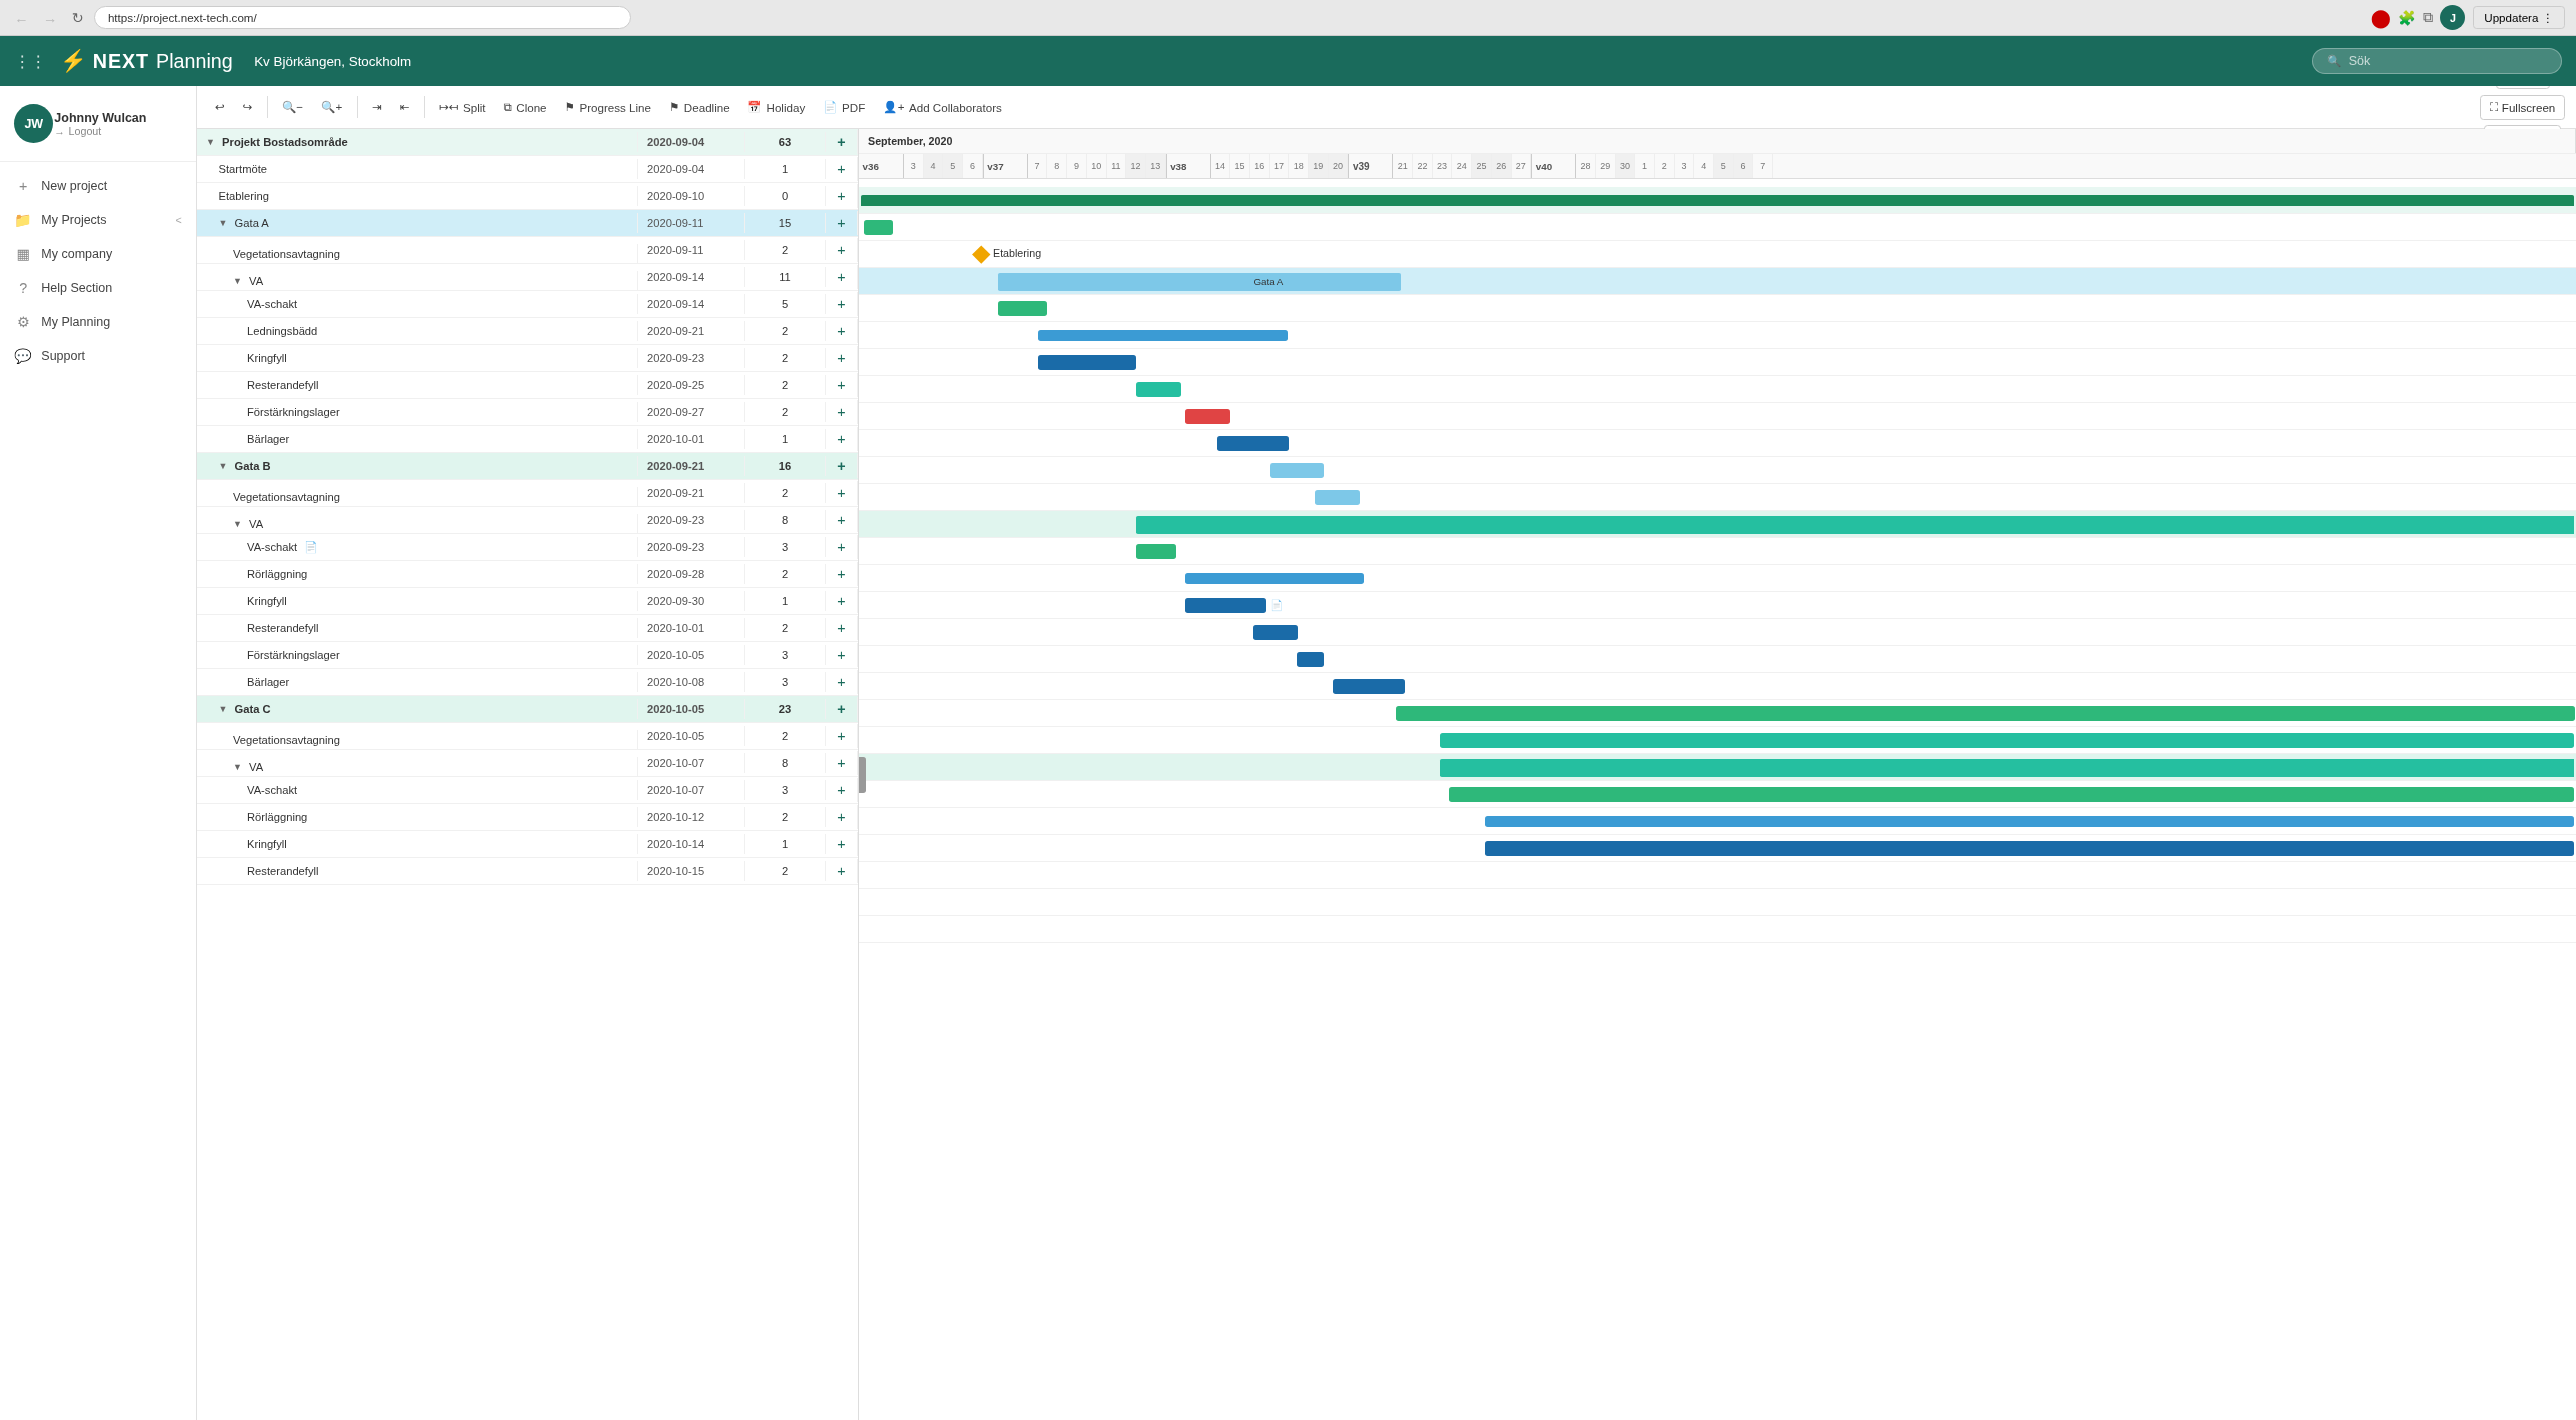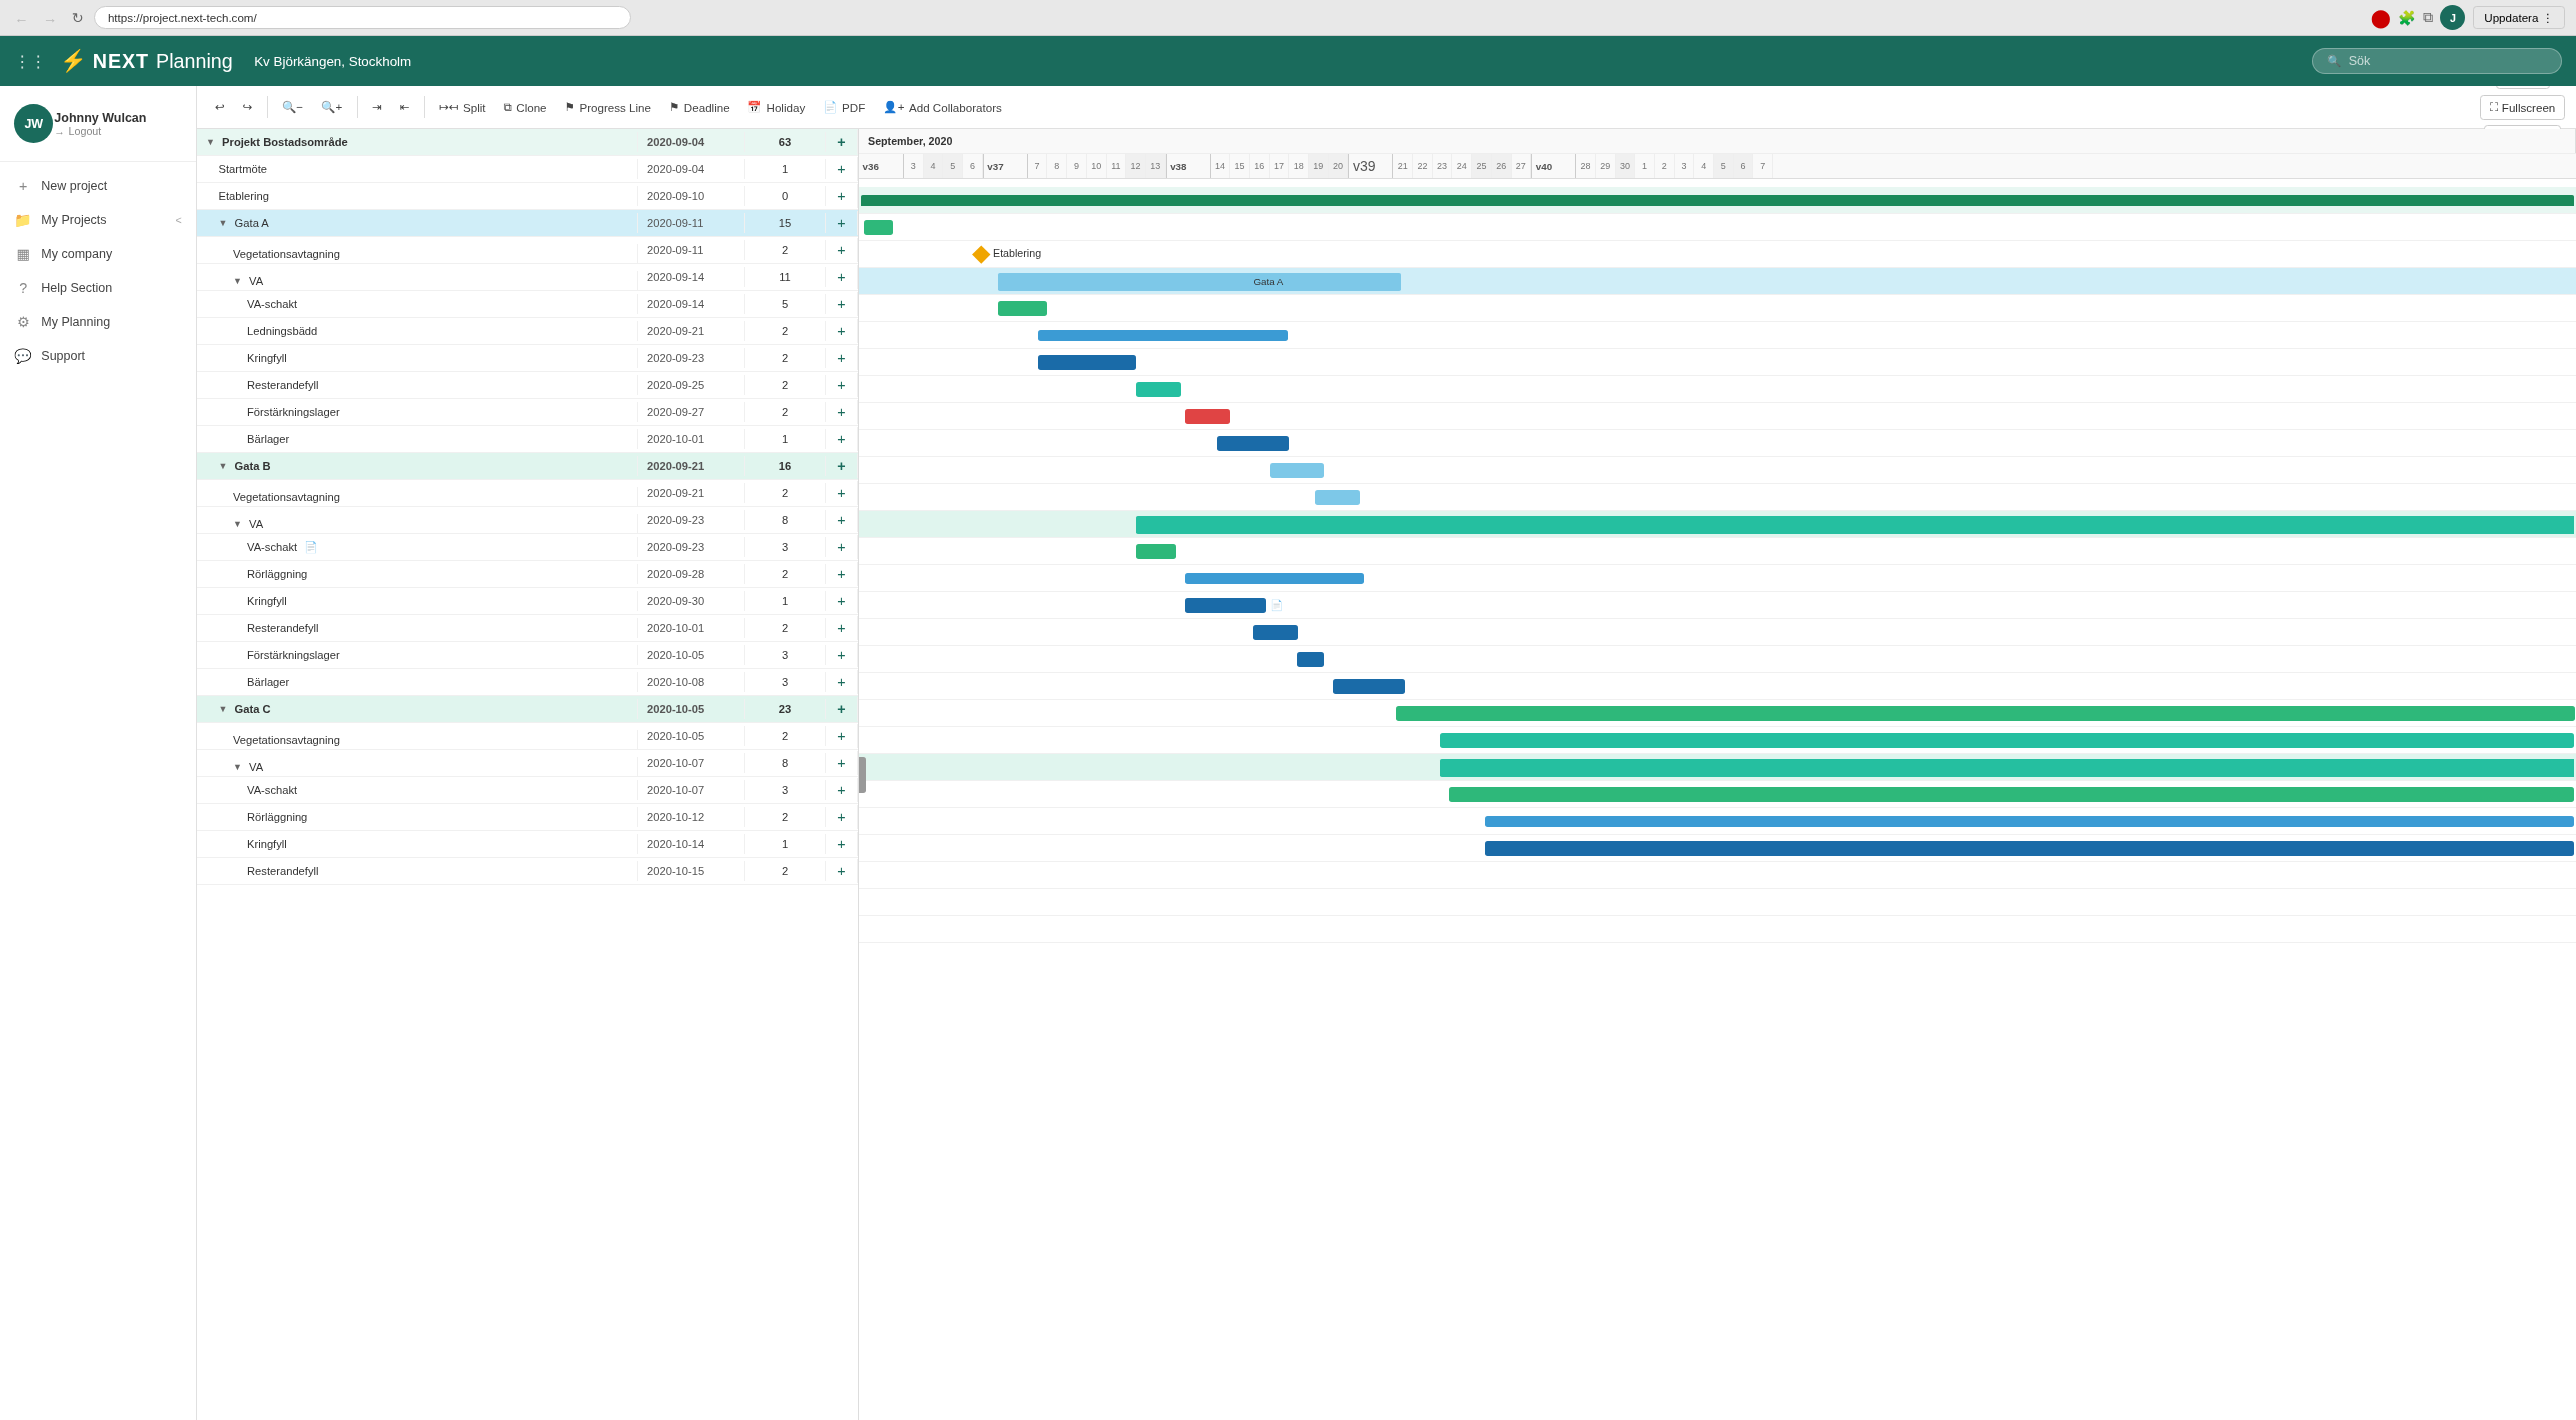--- a/index.html
+++ b/index.html
@@ -647,21 +647,21 @@
               <div style="display:flex;">
                 <div class="timeline-day">14</div>
                 <div class="timeline-day">15</div>
                 <div class="timeline-day">16</div>
                 <div class="timeline-day">17</div>
                 <div class="timeline-day">18</div>
                 <div class="timeline-day weekend">19</div>
                 <div class="timeline-day weekend">20</div>
               </div>
 
-              <div style="display:flex; align-items:center; border-left:0.9px solid #ccc; border-right:0.9px solid #ccc; min-width:45px; font-size:14px; font-weight:400; color:#555; padding: 0 3.6px;">v39</div>
+              <div style="display:flex; align-items:center; border-left:0.9px solid #ccc; border-right:0.9px solid #ccc; min-width:45px; font-size:10px; font-weight:700; color:#555; padding: 0 3.6px;">v39</div>
               <div style="display:flex;">
                 <div class="timeline-day">21</div>
                 <div class="timeline-day">22</div>
                 <div class="timeline-day">23</div>
                 <div class="timeline-day">24</div>
                 <div class="timeline-day weekend">25</div>
                 <div class="timeline-day weekend">26</div>
                 <div class="timeline-day">27</div>
               </div>
 

